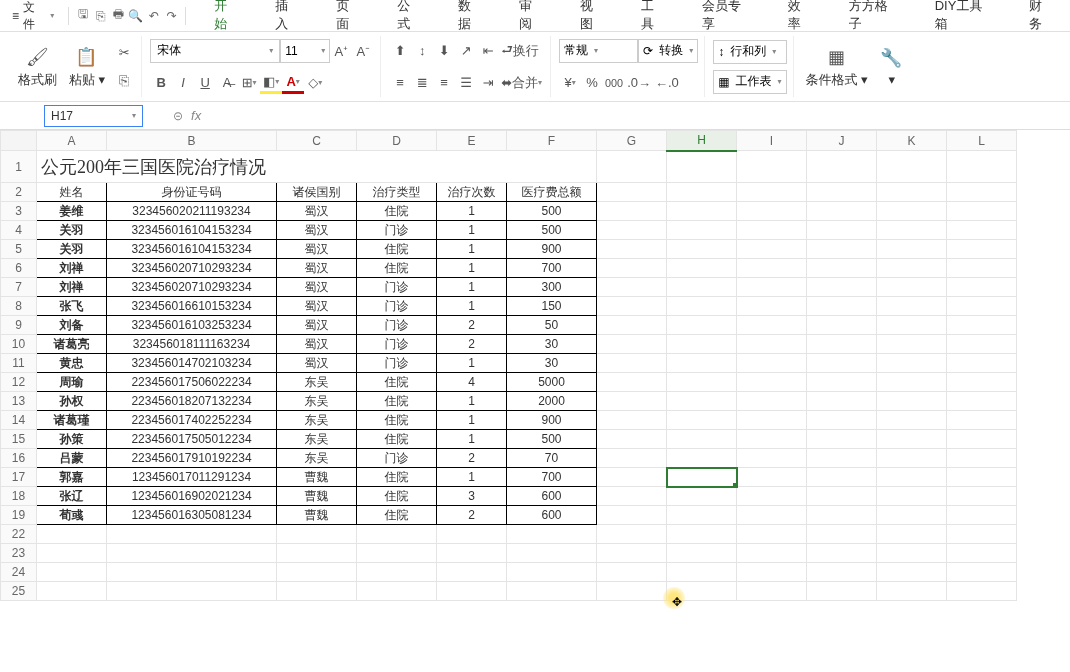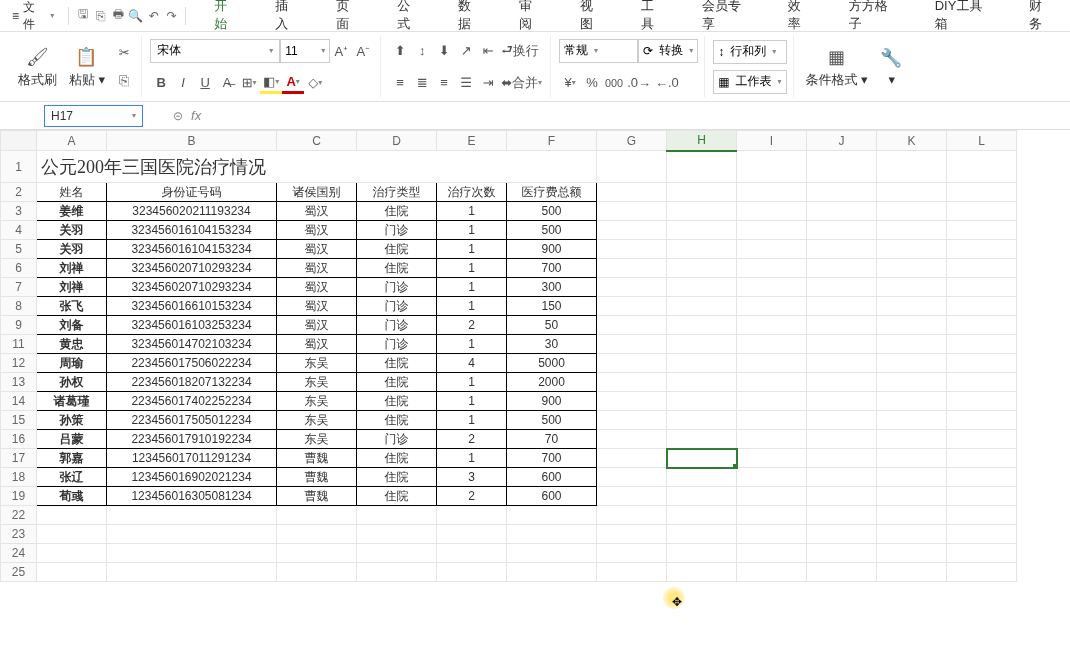--- a/index.html
+++ b/index.html
@@ -585,20 +585,35 @@
           <td class="col-E data-cell">2</td>
           <td class="col-F data-cell">50</td>
           <td class="col-G "></td>
           <td class="col-H "></td>
           <td class="col-I "></td>
           <td class="col-J "></td>
           <td class="col-K "></td>
           <td class="col-L "></td>
         </tr>
         <tr>
+          <th class="row-hdr">10</th>
+          <td class="col-A data-cell">诸葛亮</td>
+          <td class="col-B data-cell">323456018111163234</td>
+          <td class="col-C data-cell">蜀汉</td>
+          <td class="col-D data-cell">门诊</td>
+          <td class="col-E data-cell">2</td>
+          <td class="col-F data-cell">30</td>
+          <td class="col-G "></td>
+          <td class="col-H "></td>
+          <td class="col-I "></td>
+          <td class="col-J "></td>
+          <td class="col-K "></td>
+          <td class="col-L "></td>
+        </tr>
+        <tr>
           <th class="row-hdr">11</th>
           <td class="col-A data-cell">黄忠</td>
           <td class="col-B data-cell">323456014702103234</td>
           <td class="col-C data-cell">蜀汉</td>
           <td class="col-D data-cell">门诊</td>
           <td class="col-E data-cell">1</td>
           <td class="col-F data-cell">30</td>
           <td class="col-G "></td>
           <td class="col-H "></td>
           <td class="col-I "></td>

